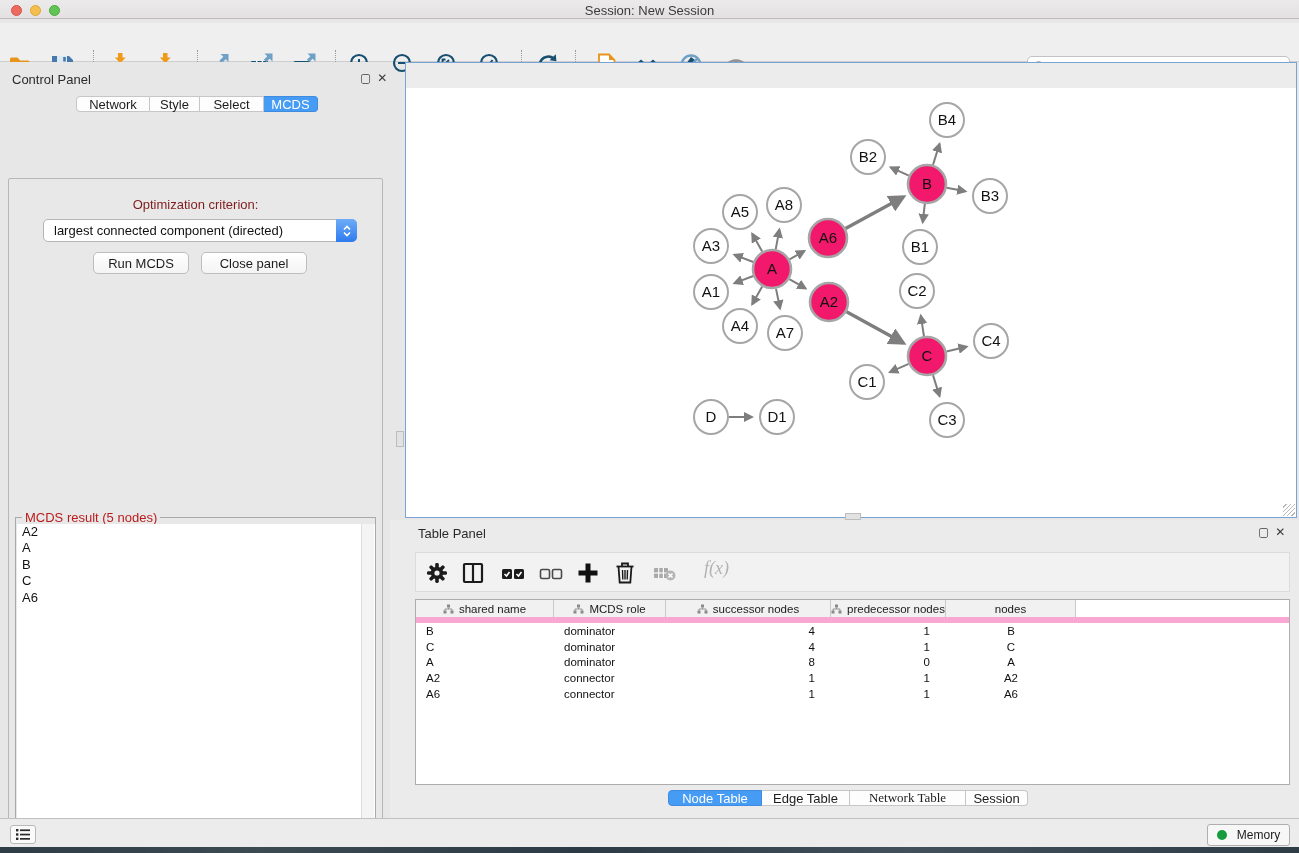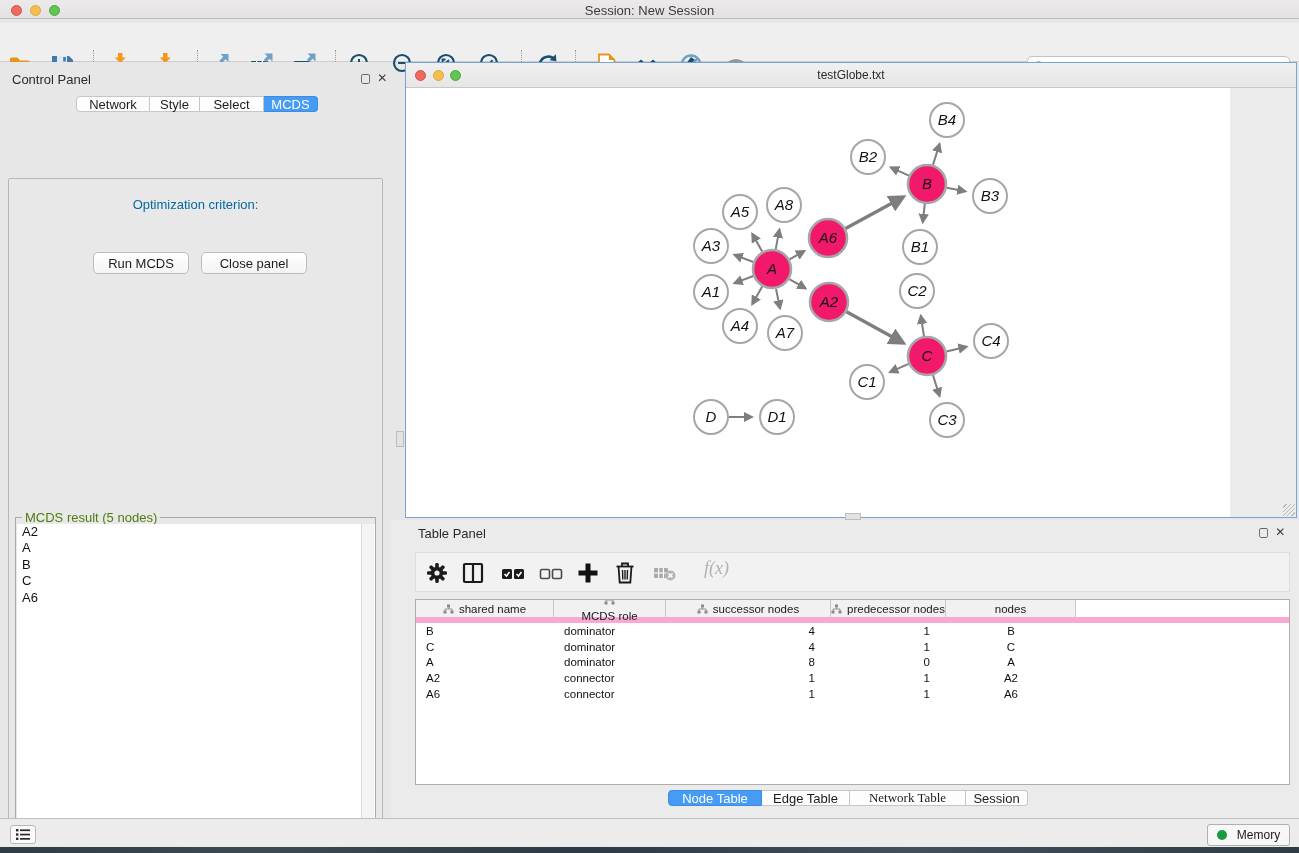--- a/index.html
+++ b/index.html
@@ -31,40 +31,40 @@
   .cp { left:0; top:62px; width:390px; height:756px; background:#E8E7E8; }
   .panel-title { font-size:13px; color:#2B2B2B; }
   .win-btns { position:absolute; font-size:12px; color:#3a3a3a; letter-spacing:6px; }
   .seg { position:absolute; display:flex; height:16px; }
   .seg > div { border:1px solid #C6C6C6; border-left-width:0; background:#FDFDFD; color:#1c1c1c;
     font-size:13px; display:flex; align-items:center; justify-content:center; }
   .seg > div:first-child { border-left-width:1px; border-radius:4px 0 0 4px; }
   .seg > div:last-child { border-radius:0 4px 4px 0; }
   .seg > div.active { background:#469BF5; border-color:#3E8BE0; color:#fff; }
   .cp-content { left:8px; top:116px; width:375px; height:690px; background:#E9E8E9; border:1px solid #B7B7B7; border-radius:2px; }
-  .opt-label { position:absolute; left:0; top:18px; width:100%; text-align:center; font-size:13px; color:#0369a1; }
+  .opt-label { position:absolute; left:0; top:18px; width:100%; text-align:center; font-size:13px; color:#7f1d1d; }
   .dropdown { position:absolute; left:34px; top:40px; width:314px; height:23px; background:#fff;
     border:1px solid #B5B5B5; border-radius:5px; display:flex; align-items:center; }
   .dropdown .val { flex:1; font-size:13px; color:#111; padding-left:10px; white-space:nowrap; }
   .dd-step { width:21px; height:23px; margin-right:-1px; border-radius:0 5px 5px 0;
     background:linear-gradient(#6FACF8,#2D7BEF); display:flex; flex-direction:column; align-items:center; justify-content:center; color:#fff; }
   .dd-step svg { display:block; }
   .btn { position:absolute; height:22px; background:linear-gradient(#FFFFFF,#F4F4F4); border:1px solid #BDBDBD;
     border-radius:5px; font-size:13px; color:#1c1c1c; display:flex; align-items:center; justify-content:center; }
   .groupbox { position:absolute; left:6px; top:338px; width:361px; height:346px; border:1px solid #A9A9A9; }
-  .groupbox .legend { position:absolute; left:6px; top:-8px; background:#E9E8E9; padding:0 3px; font-size:13px; color:#4d7c0f; }
+  .groupbox .legend { position:absolute; left:6px; top:-8px; background:#E9E8E9; padding:0 3px; font-size:13px; color:#b91c1c; }
   .mcds-list { position:absolute; left:1px; top:6px; width:358px; height:338px; background:#fff; overflow:hidden; }
   .mcds-sb { position:absolute; right:1px; top:6px; width:13px; height:338px; background:#F4F4F4; border-left:1px solid #DDD; }
   .mcds-item { font-size:13px; color:#111; line-height:16.4px; padding-left:5px; }
 
   
   .netwin { left:405px; top:62px; width:892px; height:456px; background:#ECECEC; border:1px solid #79A3D5; }
   .netwin-titlebar { position:absolute; left:0; top:0; width:100%; height:25px; background:linear-gradient(#F0F0F0,#E6E6E6); border-bottom:1px solid #C8C8C8; }
   .netwin-title { position:absolute; top:5px; width:100%; text-align:center; font-size:12px; color:#2b2b2b; }
-  .net-canvas { position:absolute; left:0; top:25px; width:824px; height:429px; background:#fff;font-style:italic; }
+  .net-canvas { position:absolute; left:0; top:25px; width:890px; height:429px; background:#fff; }
   .resize-grip { position:absolute; right:1px; bottom:1px; width:12px; height:12px;
     background:repeating-linear-gradient(135deg,transparent,transparent 2px,#B9B9B9 2px,#B9B9B9 3px); }
   .splitter-h { left:396px; top:431px; width:8px; height:16px; background:#E3E2E3; border:1px solid #BDBDBD; }
   .splitter-v { left:845px; top:513px; width:16px; height:7px; background:#E3E2E3; border:1px solid #BDBDBD; }
 
   
   .tp { left:390px; top:520px; width:909px; height:298px; background:#ECEBEC; }
   .tp-toolbar { position:absolute; left:25px; top:32px; width:875px; height:40px; background:#F2F2F2; border:1px solid #DCDCDC; }
   .tp-tool { position:absolute; top:7px; width:26px; height:26px; }
   .fx-label { position:absolute; left:288px; top:5px; font-family:"Liberation Serif","DejaVu Serif",serif;
@@ -268,43 +268,46 @@
       <span>▢</span><span style="font-weight:bold;">✕</span>
     </div>
     <div class="seg" style="left:76px;top:34px;">
       <div style="width:74px;">Network</div>
       <div style="width:50px;">Style</div>
       <div style="width:64px;">Select</div>
       <div style="width:54px;" class="active">MCDS</div>
     </div>
     <div class="abs cp-content">
       <div class="opt-label">Optimization criterion:</div>
+      <div class="dropdown">
+        <div class="val">largest connected component (directed)</div>
+        <div class="dd-step">
+          <svg viewBox="0 0 10 12" width="10" height="12">
+              <path d="M2 4.5 L5 1.5 L8 4.5" fill="none" stroke="#fff" stroke-width="1.6"></path>
+              <path d="M2 7.5 L5 10.5 L8 7.5" fill="none" stroke="#fff" stroke-width="1.6"></path>
+            </svg>
+        </div>
+      </div>
       <div class="btn" style="left:84px;top:73px;width:96px;">Run MCDS</div>
       <div class="btn" style="left:192px;top:73px;width:106px;">Close panel</div>
       <div class="groupbox">
         <div class="legend">MCDS result (5 nodes)</div>
         <div class="mcds-list">
             <div class="mcds-item">A2</div>
             <div class="mcds-item">A</div>
             <div class="mcds-item">B</div>
             <div class="mcds-item">C</div>
             <div class="mcds-item">A6</div>
           </div>
         <div class="mcds-sb"></div>
       </div>
     </div>
   </div>
 
   <div class="abs netwin">
-    <div class="netwin-titlebar">
-      <div class="tl-dot" style="left:9px;top:7px;background:#ED6A5E;border:1px solid #D75050;"></div>
-      <div class="tl-dot" style="left:27px;top:7px;background:#F5BF4F;border:1px solid #DFA733;"></div>
-      <div class="tl-dot" style="left:44px;top:7px;background:#61C454;border:1px solid #47AB3A;"></div>
-      <div class="netwin-title">testGlobe.txt</div>
-    </div>
     <div class="net-canvas">
       <svg id="graph-svg" width="890" height="429">
         <defs>
           <marker id="arrow" viewBox="0 0 10 10" refX="8" refY="5" markerWidth="5.2" markerHeight="5.2" orient="auto-start-reverse">
             <path d="M0 0 L10 5 L0 10 Z" fill="#7E7E7E"></path>
           </marker>
         </defs>
       <line x1="356.20930486584723" y1="163.56032429229037" x2="346.238368917691" y2="145.79959463463703" stroke="#7E7E7E" stroke-width="2" marker-end="url(#arrow)"></line>
           <line x1="369.6857707010037" y1="161.34255626131358" x2="373.39278662374534" y2="141.57180467335806" stroke="#7E7E7E" stroke-width="2" marker-end="url(#arrow)"></line>
           <line x1="347.28605427212415" y1="173.9439221026042" x2="328.3924321598448" y2="166.82009737174477" stroke="#7E7E7E" stroke-width="2" marker-end="url(#arrow)"></line>
@@ -447,21 +450,21 @@
       <div class="dt-header" id="dt-header">
           <div class="dt-hcell" style="width: 138px;">
             <svg viewBox="0 0 11 10" width="11" height="10">
               <rect x="4" y="0.5" width="3" height="3" fill="#8a8a8a"></rect>
               <rect x="0.5" y="6.5" width="3" height="3" fill="#8a8a8a"></rect>
               <rect x="7.5" y="6.5" width="3" height="3" fill="#8a8a8a"></rect>
               <path d="M5.5 3.5 v1.5 M2 6.5 v-1.5 h7 v1.5" stroke="#8a8a8a" fill="none" stroke-width="0.9"></path>
             </svg>
             <span>shared name</span>
           </div>
-          <div class="dt-hcell" style="width: 112px; flex-direction: column;">
+          <div class="dt-hcell" style="width: 112px;">
             <svg viewBox="0 0 11 10" width="11" height="10">
               <rect x="4" y="0.5" width="3" height="3" fill="#8a8a8a"></rect>
               <rect x="0.5" y="6.5" width="3" height="3" fill="#8a8a8a"></rect>
               <rect x="7.5" y="6.5" width="3" height="3" fill="#8a8a8a"></rect>
               <path d="M5.5 3.5 v1.5 M2 6.5 v-1.5 h7 v1.5" stroke="#8a8a8a" fill="none" stroke-width="0.9"></path>
             </svg>
             <span>MCDS role</span>
           </div>
           <div class="dt-hcell" style="width: 165px;">
             <svg viewBox="0 0 11 10" width="11" height="10">

